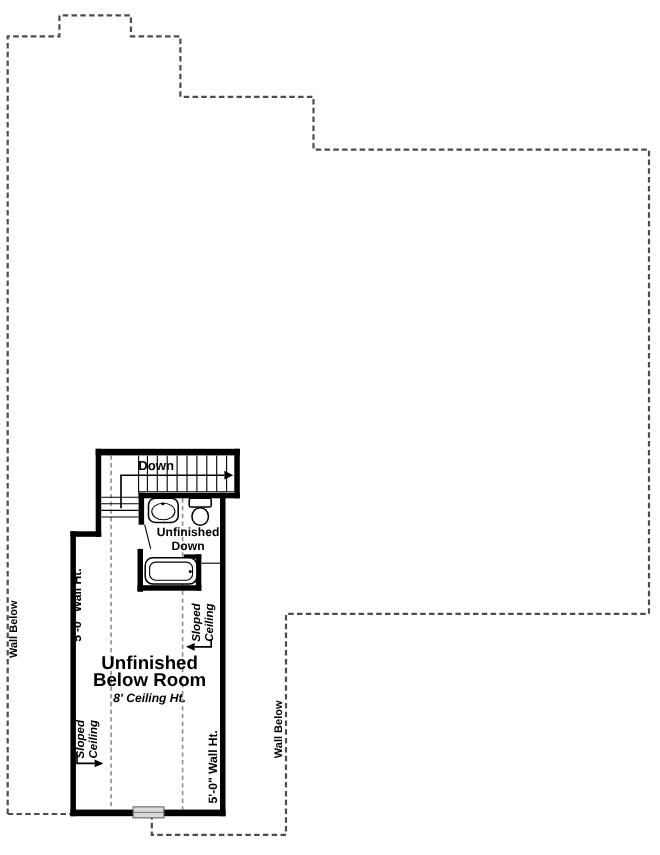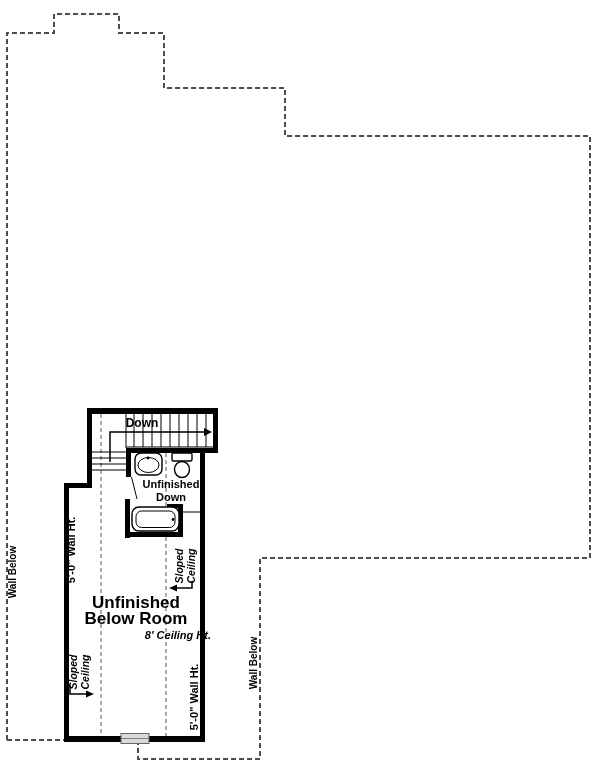--- a/index.html
+++ b/index.html
@@ -28,21 +28,21 @@
   .win{fill:var(--window-fill);stroke:var(--window-edge);stroke-width:1;}
   .winline{stroke:var(--window-edge);stroke-width:0.8;}
   
   .lbl{position:absolute;white-space:nowrap;text-align:center;line-height:1;}
   .b{font-weight:bold;}
   .i{font-style:italic;}
   .rot{transform:rotate(-90deg);transform-origin:center center;}
   .down-lbl{left:102px;top:417px;width:80px;height:15px;font-size:12px;}
   .bath-lbl{left:131px;top:478px;width:80px;font-size:11px;line-height:12.5px;}
   .bonus-lbl{left:61px;top:595px;width:150px;font-size:17px;line-height:16px;}
-  .bonus-lbl .note{font-size:11px;line-height:13px;margin-top:2px;text-align:right;}
+  .bonus-lbl .note{font-size:11px;line-height:13px;margin-top:2px;}
   .wallht-left{left:38px;top:543px;width:70px;height:14px;font-size:11px;}
   .wallht-right{left:161px;top:690px;width:70px;height:14px;font-size:11px;}
   .sloped{width:44px;height:26px;font-size:10.5px;line-height:12px;}
   .sloped-right{left:164px;top:553px;}
   .sloped-left{left:58px;top:659px;}
   .wallbelow{width:56px;height:12px;font-size:10px;}
   .wallbelow-left{left:-14px;top:566px;}
   .wallbelow-right{left:227px;top:657px;}
 </style>
 </head>

